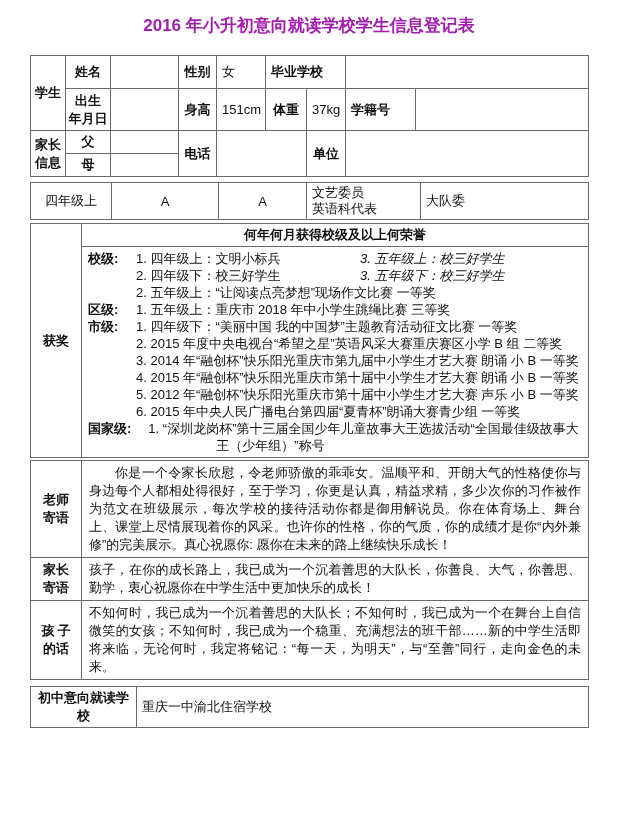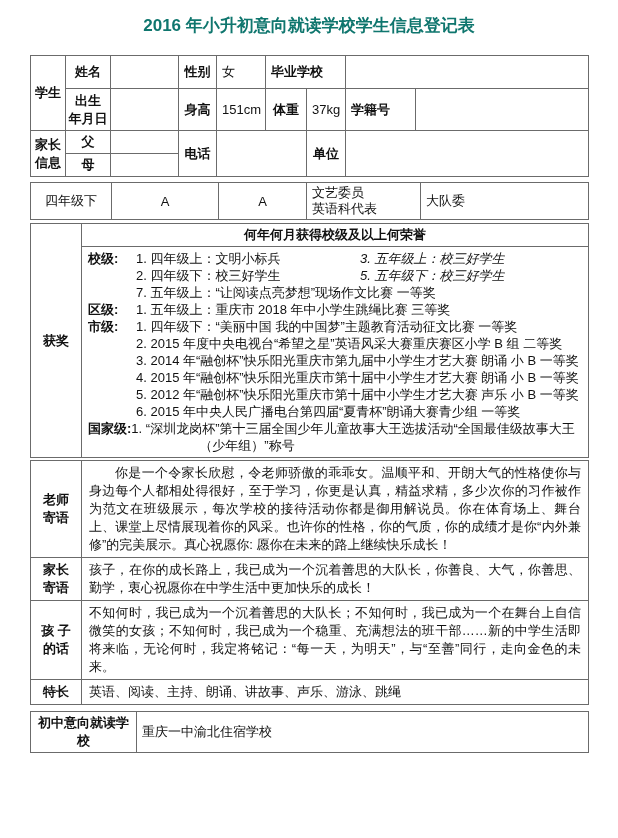--- a/index.html
+++ b/index.html
@@ -9,55 +9,55 @@
     width: 618px;
     font-family: "Liberation Sans", "DejaVu Sans", sans-serif;
     color: #111111;
   }
   .sheet { width: 618px; height: 838px; background: #ffffff; overflow: hidden; }
   .title {
     margin: 14px 0 0 0;
     text-align: center;
     font-size: 17px;
     font-weight: bold;
-    color: #0f766e;
+    color: #a21caf;
   }
   table {
     border-collapse: collapse;
     table-layout: fixed;
     width: 558px;
     margin: 0 0 0 30px;
     font-size: 13px;
   }
   .t1 { margin-top: 18px; }
   .t2 { margin-top: 5px; }
   .t3 { margin-top: 3px; }
   .t4 { margin-top: 2px; }
   .t5 { margin-top: 6px; }
   td {
     border: 1px solid #6b6b6b;
     padding: 2px 5px;
     vertical-align: middle;
     overflow: hidden;
     color: #111111;
   }
-  .b { font-weight: bold; }
+  .b { font-weight: bold; font-family: Liberation Serif, serif; }
   .c { text-align: center; padding-left: 2px; padding-right: 2px; }
   .duty div { line-height: 16px; }
   .msg {
     line-height: 18px;
     text-align: justify;
     padding: 3px 7px;
     vertical-align: middle;
   }
   .indent { text-indent: 26px; }
   .awards-content { padding: 3px 6px 3px 6px; vertical-align: top; }
   .agroup { display: flex; line-height: 17px; }
   .lvl { font-weight: bold; flex: none; width: 48px; }
-  .lvl.wide { width: auto; margin-right: 0; }
+  .lvl.wide { width: auto; margin-right: 17px; }
   .aitems { flex: 1; }
   .aitems > div { line-height: 17px; }
   .pair { display: flex; }
   .pair .half:first-child { width: 224px; flex: none; }
   .pair .half:last-child { flex: 1; font-style: italic; }
   .wrap-indent { padding-left: 68px; text-indent: -68px; }
 </style>
 </head>
 <body>
 
@@ -122,21 +122,21 @@
   <table class="t2">
     <colgroup>
       <col style="width:81px">
         <col style="width:107px">
         <col style="width:88px">
       <col style="width:114px">
         <col style="width:168px">
     </colgroup>
     <tbody>
     <tr style="height:37px">
-      <td class="c">四年级下</td>
+      <td class="c">四年级上</td>
       <td class="c">A</td>
       <td class="c">A</td>
       <td class="duty">
         <div>文艺委员</div>
         <div>英语科代表</div>
       </td>
       <td>大队委</td>
     </tr>
   </tbody>
     </table>
@@ -155,23 +155,23 @@
       <td class="awards-content">
         <div class="agroup">
           <span class="lvl">校级:</span>
           <div class="aitems">
             <div class="pair">
               <span class="half">1. 四年级上：文明小标兵</span>
               <span class="half">3. 五年级上：校三好学生</span>
             </div>
             <div class="pair">
               <span class="half">2. 四年级下：校三好学生</span>
-              <span class="half">5. 五年级下：校三好学生</span>
+              <span class="half">3. 五年级下：校三好学生</span>
             </div>
-            <div>7. 五年级上：“让阅读点亮梦想”现场作文比赛 一等奖</div>
+            <div>2. 五年级上：“让阅读点亮梦想”现场作文比赛 一等奖</div>
           </div>
         </div>
         <div class="agroup">
           <span class="lvl">区级:</span>
           <div class="aitems">
             <div>1. 五年级上：重庆市 2018 年中小学生跳绳比赛 三等奖</div>
           </div>
         </div>
         <div class="agroup">
           <span class="lvl">市级:</span>
@@ -215,24 +215,20 @@
       </td>
       <td class="msg">孩子，在你的成长路上，我已成为一个沉着善思的大队长，你善良、大气，你善思、勤学，衷心祝愿你在中学生活中更加快乐的成长！</td>
     </tr>
     <tr style="height:55px">
       <td class="b c">
         <div>孩 子</div>
         <div>的话</div>
       </td>
       <td class="msg">不知何时，我已成为一个沉着善思的大队长；不知何时，我已成为一个在舞台上自信微笑的女孩；不知何时，我已成为一个稳重、充满想法的班干部……新的中学生活即将来临，无论何时，我定将铭记：“每一天，为明天”，与“至善”同行，走向金色的未来。</td>
     </tr>
-    <tr style="height:23px">
-      <td class="b c">特长</td>
-      <td class="msg">英语、阅读、主持、朗诵、讲故事、声乐、游泳、跳绳</td>
-    </tr>
   </tbody>
     </table>
 
   <table class="t5">
     <colgroup>
         <col style="width:106px">
         <col style="width:452px">
       </colgroup>
     <tbody>
         <tr style="height:27px">

